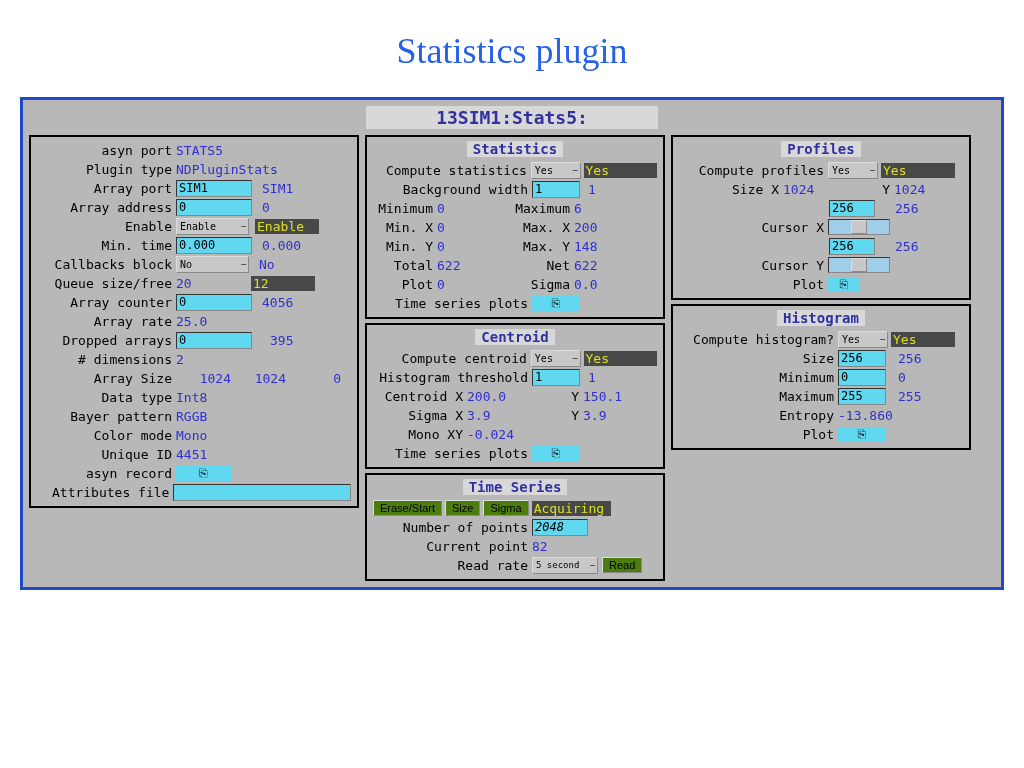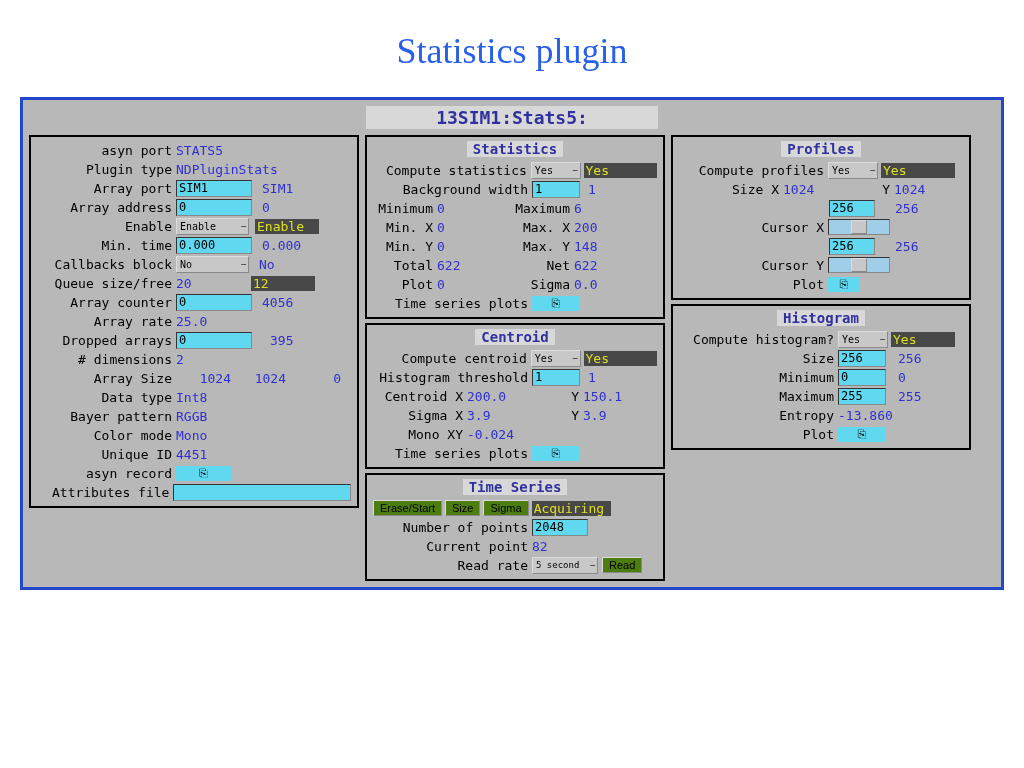--- a/index.html
+++ b/index.html
@@ -218,21 +218,21 @@
 <div class="panel">
 <div class="sect-title">Time Series</div>
 <div class="row" style="gap:3px">
               <button class="btn">Erase/Start</button>
               <button class="btn">Size</button>
               <button class="btn">Sigma</button>
               <span class="val-dark" style="width:75px">Acquiring</span>
             </div>
 <div class="row">
               <span class="lbl" style="width:155px">Number of points</span>
-              <input class="inp" style="width: 50px;" value="2048">
+              <input class="inp" style="width: 50px; font-style: italic;" value="2048">
             </div>
 <div class="row">
               <span class="lbl" style="width:155px">Current point</span>
               <span class="val-blue">82</span>
             </div>
 <div class="row">
               <span class="lbl" style="width:155px">Read rate</span>
               <span class="dd" style="width:58px;font-size:9px">5 second</span>
               <button class="btn" style="margin-left:4px">Read</button>
             </div>

